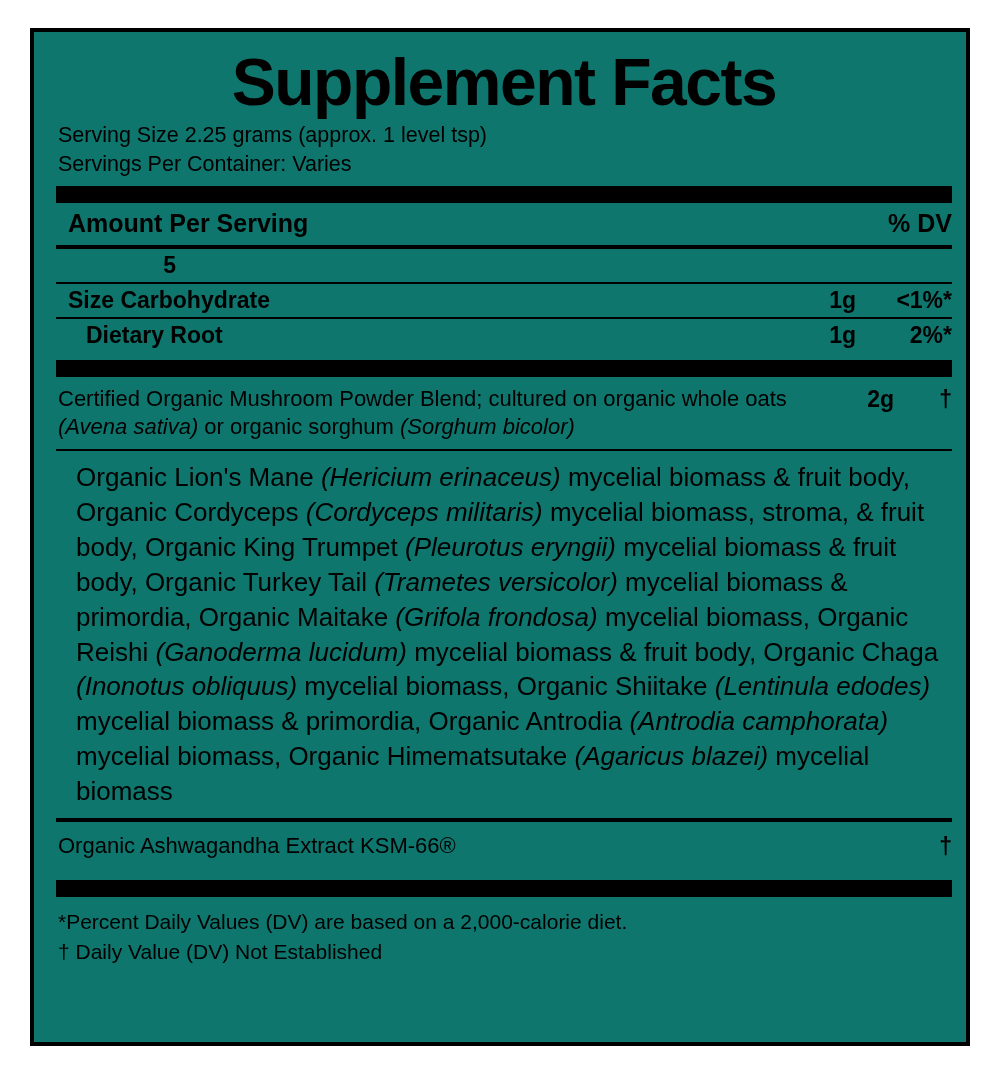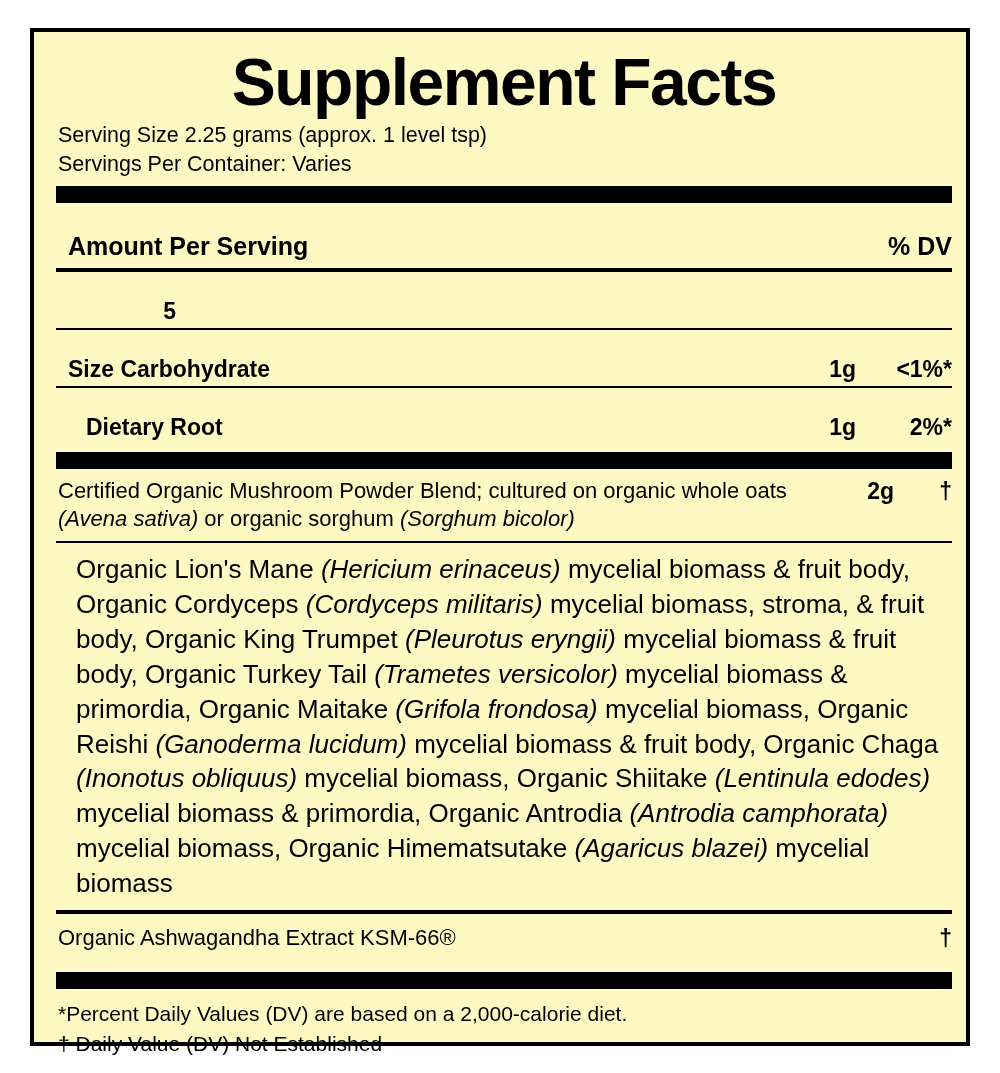--- a/index.html
+++ b/index.html
@@ -15,21 +15,21 @@
     -webkit-font-smoothing: antialiased;
   }
   .panel {
     position: absolute;
     left: 30px;
     top: 28px;
     width: 940px;
     height: 1018px;
     border: 4px solid #000000;
     box-sizing: border-box;
-    background: #fef9c3;
+    background: #0f766e;
   }
   .inner {
     position: absolute;
     left: 22px;
     top: 10px;
     width: 896px;
   }
   .title {
     font-size: 66px;
     font-weight: bold;
@@ -59,21 +59,20 @@
   }
   .rule-thin {
     height: 2px;
     background: #000000;
   }
   .row {
     display: flex;
     align-items: center;
     font-size: 23px;
     padding: 3px 0 3px 0;
-    margin-top: 23px;
   }
   .row .label {
     flex: 1 1 auto;
     padding-left: 12px;
   }
   .row .amount {
     width: 120px;
     text-align: right;
     font-weight: bold;
   }

